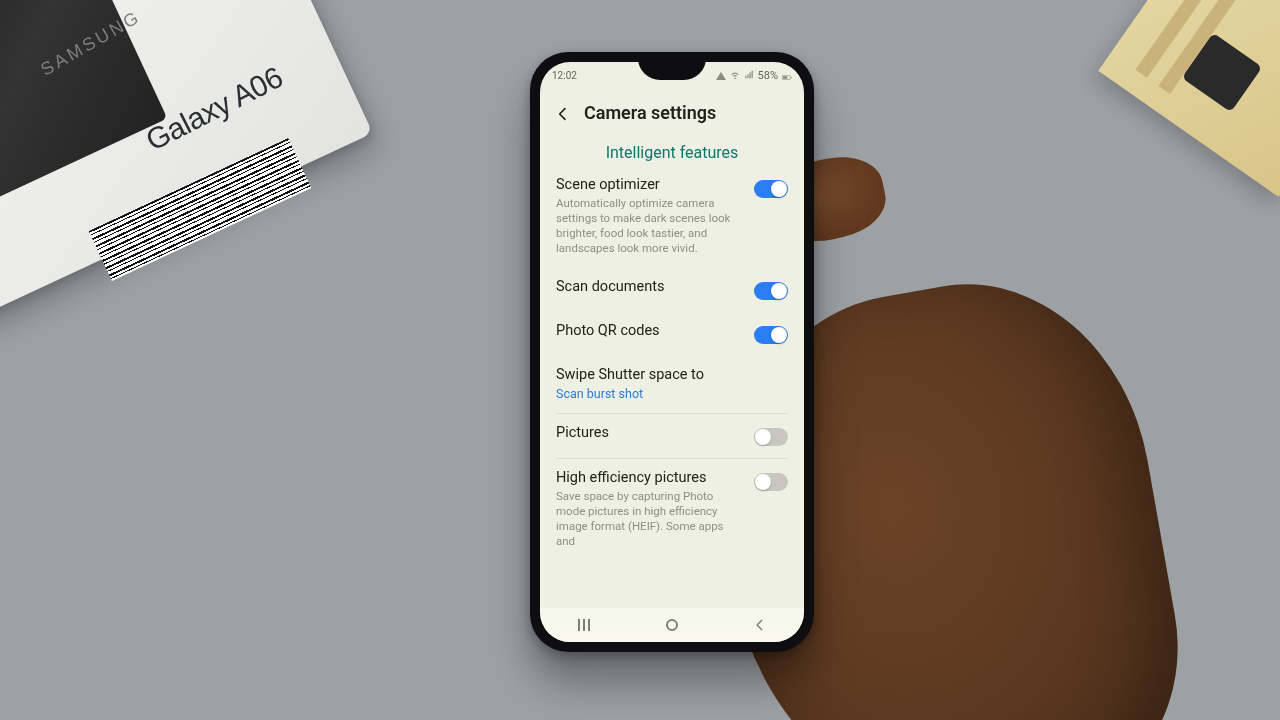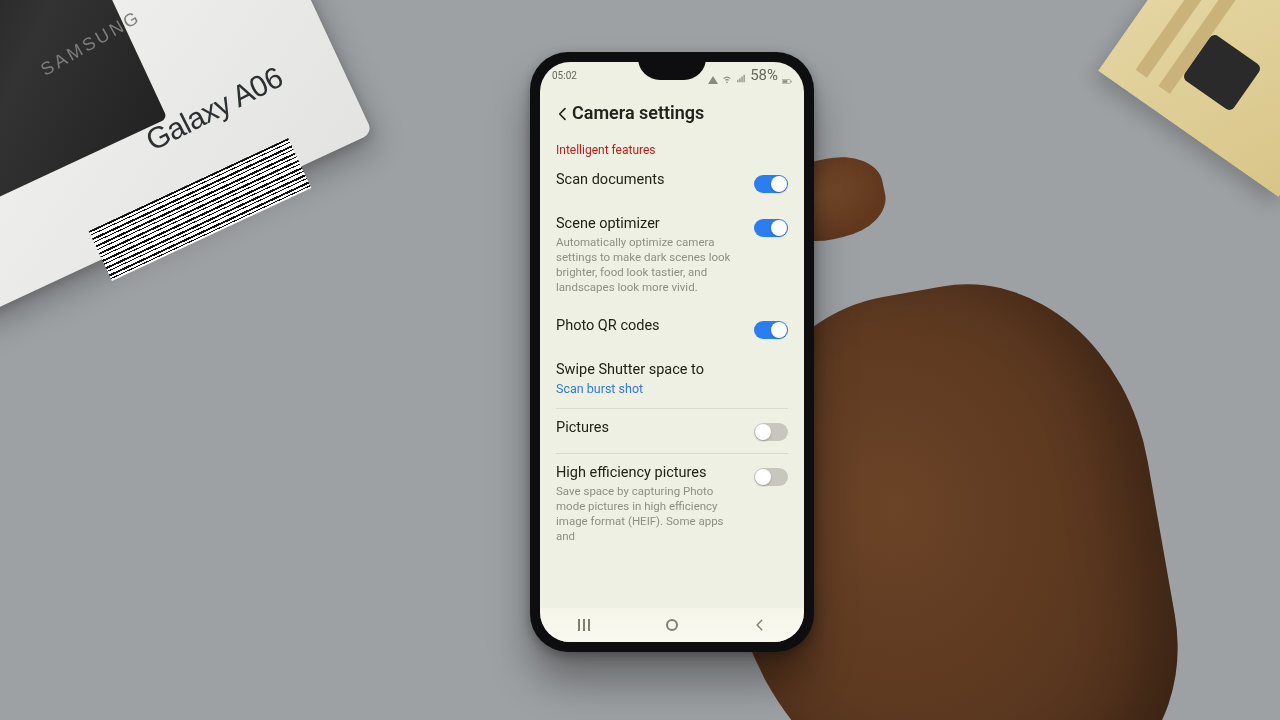--- a/index.html
+++ b/index.html
@@ -118,35 +118,35 @@
     background:#0e0e11;
     border-radius: 0 0 34px 34px;
     z-index: 5;
   }
 
   .statusbar {
     display:flex; justify-content:space-between; align-items:center;
     height: 22px; padding: 4px 12px 0 12px;
     font-size: 10px; color: #656758;
   }
-  .statusbar .right { display:flex; gap:4px; align-items:center; font-size:15px; }
+  .statusbar .right { display:flex; gap:4px; align-items:center; font-size:11px; }
   .statusbar .icon { width:10px; height:10px; display:inline-block; }
   .tri { width:0; height:0; border-left:5px solid transparent; border-right:5px solid transparent; border-bottom:8px solid #8a8b7e; display:inline-block; }
 
   .header {
-    display:flex; align-items:flex-end; 
+    display:flex; align-items:flex-end; gap:12px;
     padding: 18px 16px 14px 14px;
   }
   .chevron { width:18px; height:18px; display:flex; align-items:center; justify-content:center; }
   .chevron svg { width:16px; height:16px; }
   .title { font-size: 18px; font-weight:600; color:#21231c; }
 
   .section-label {
     padding: 6px 16px 4px 16px;
-    font-size: 12px; color:#b91c1c;
+    font-size: 16px; color:#0f766e;text-align:center;
   }
 
   .row {
     padding: 10px 16px 12px 16px;
     display:flex; align-items:flex-start; gap:10px;
     border-bottom: 0;
   }
   .row .textcol { flex:1; }
   .row .rt { font-size: 14.5px; color:#222317; line-height:1.25; margin-bottom:2px; }
   .row .rd { font-size: 11.5px; color:#8e8f83; line-height:1.3; }
@@ -190,21 +190,21 @@
 <div class="wood-lump"></div>
 
 <div class="hand"></div>
 <div class="finger"></div>
 
 <div class="phone">
   <div class="screen">
     <div class="notch"></div>
 
     <div class="statusbar">
-      <span>05:02</span>
+      <span>12:02</span>
       <span class="right">
         <span class="icon"><span class="tri"></span></span>
         <span class="icon">
           <svg viewBox="0 0 24 24">
               <path fill="#8a8b7e" d="M12 18a2 2 0 1 0 0 4 2 2 0 0 0 0-4Zm-5-4 2 2a5 5 0 0 1 6 0l2-2a8 8 0 0 0-10 0Zm-4-4 2 2a11 11 0 0 1 14 0l2-2a14 14 0 0 0-18 0Z"></path>
             </svg>
         </span>
         <span class="icon">
           <svg viewBox="0 0 24 24">
               <path fill="#8a8b7e" d="M3 20h3v-6H3v6Zm5 0h3V10H8v10Zm5 0h3V6h-3v14Zm5 0h3V2h-3v18Z"></path>
@@ -227,29 +227,29 @@
             <path d="M15 4l-8 8 8 8" fill="none" stroke="#21231c" stroke-width="2.4" stroke-linecap="round" stroke-linejoin="round"></path>
           </svg>
       </div>
       <div class="title">Camera settings</div>
     </div>
 
     <div class="section-label">Intelligent features</div>
 
     <div class="row">
       <div class="textcol">
-        <div class="rt">Scan documents</div>
-      </div>
-      <div class="toggle on"></div>
-    </div>
-
-    <div class="row">
-      <div class="textcol">
         <div class="rt">Scene optimizer</div>
         <div class="rd">Automatically optimize camera settings to make dark scenes look brighter, food look tastier, and landscapes look more vivid.</div>
+      </div>
+      <div class="toggle on"></div>
+    </div>
+
+    <div class="row">
+      <div class="textcol">
+        <div class="rt">Scan documents</div>
       </div>
       <div class="toggle on"></div>
     </div>
 
 
     <div class="row">
       <div class="textcol">
         <div class="rt">Photo QR codes</div>
       </div>
       <div class="toggle on"></div>

